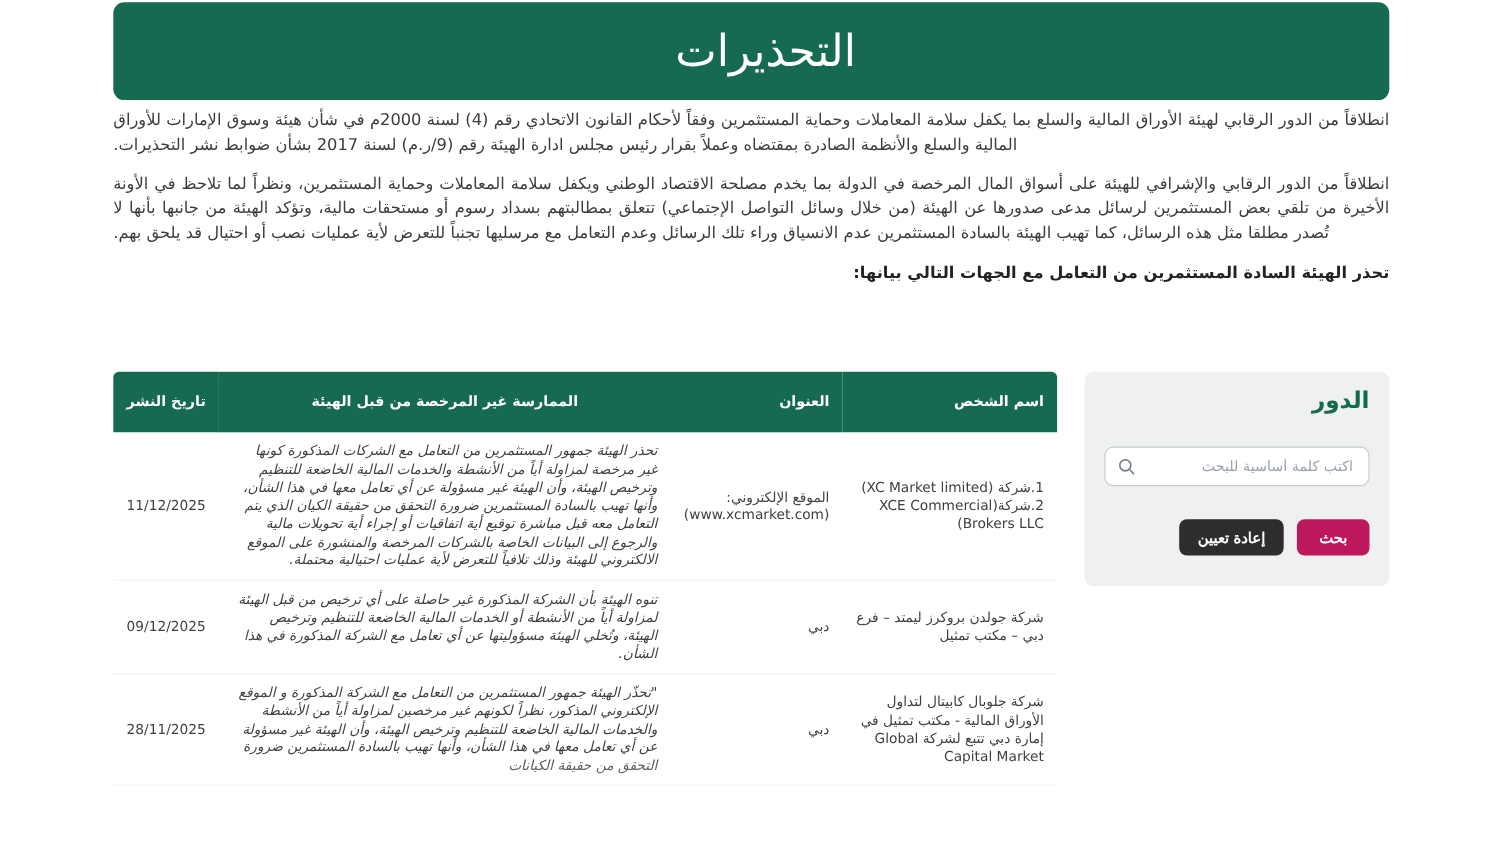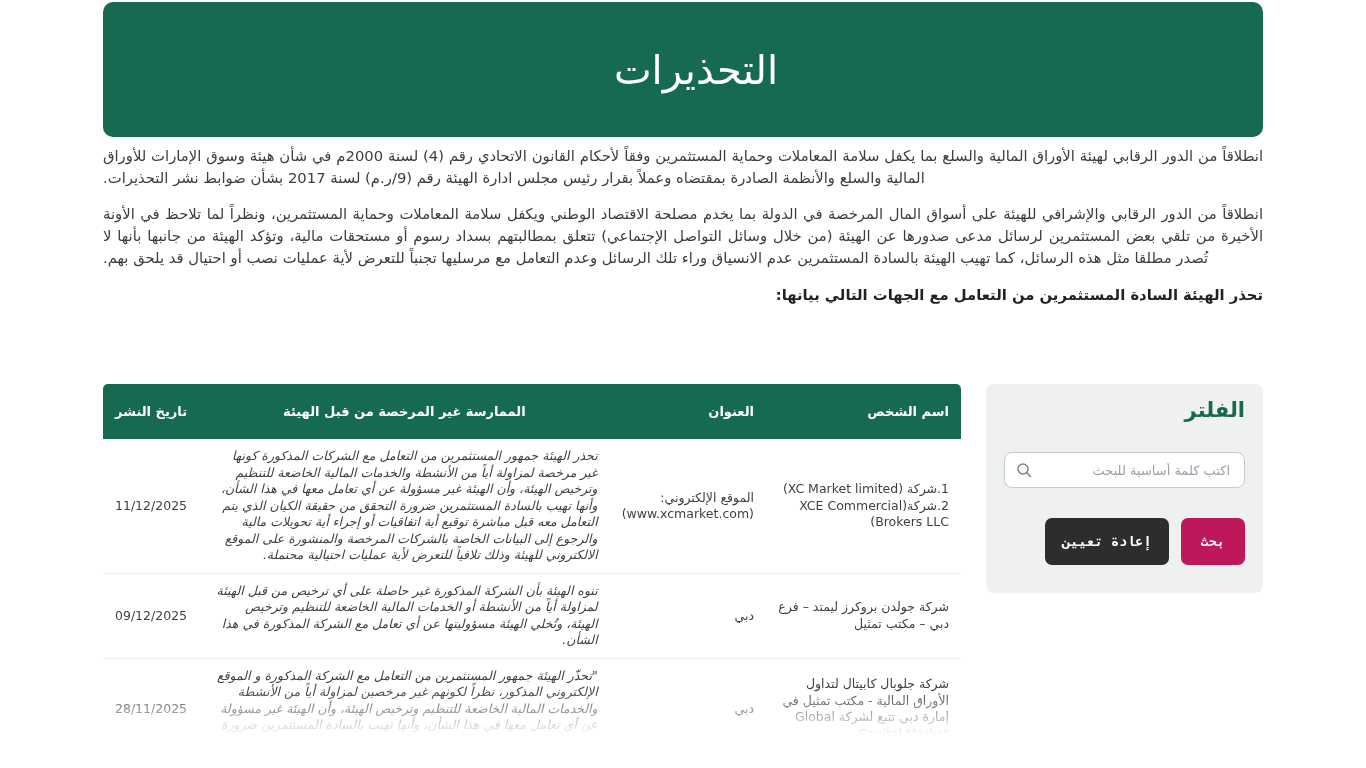--- a/index.html
+++ b/index.html
@@ -8,21 +8,21 @@
     background: #ffffff;
     font-family: "DejaVu Sans", "Liberation Sans", sans-serif;
     direction: rtl;
     position: relative;
   }
   .container { width: 1160px; margin: 0 auto; }
 
   
   .banner {
     margin-top: 2px;
-    height: 135px;
+    height: 89px;
     background: #176a52;
     border-radius: 10px;
     display: flex;
     align-items: center;
     justify-content: center;
     padding-left: 26px;
   }
   .banner h1 {
     color: #ffffff;
     font-size: 40px;
@@ -79,27 +79,27 @@
     left: 12px;
     top: 50%;
     transform: translateY(-50%);
     width: 16px;
     height: 16px;
     display: block;
   }
   .filter-buttons { display: flex; gap: 12px; margin-top: 30px; }
   .btn {
     border: none;
-    height: 47px;
+    height: 33px;
     border-radius: 7px;
     font-size: 13.5px;
     font-weight: 700;
     color: #ffffff;
     cursor: pointer;
-    font-family: Liberation Mono, monospace;
+    font-family: Liberation Sans, sans-serif;
   }
   .btn-search { background: #be185d; padding: 0 20px; }
   .btn-reset  { background: #2b2d2e; padding: 0 17px; }
 
   
   .table-wrap { flex: 1 1 auto; }
   table.warnings {
     width: 100%;
     border-collapse: collapse;
     font-size: 12.5px;
@@ -151,21 +151,21 @@
 
   <div class="intro">
     <p class="justify-left">انطلاقاً من الدور الرقابي لهيئة الأوراق المالية والسلع بما يكفل سلامة المعاملات وحماية المستثمرين وفقاً لأحكام القانون الاتحادي رقم (4) لسنة 2000م في شأن هيئة وسوق الإمارات للأوراق المالية والسلع والأنظمة الصادرة بمقتضاه وعملاً بقرار رئيس مجلس ادارة الهيئة رقم (9/ر.م) لسنة 2017 بشأن ضوابط نشر التحذيرات.</p>
     <p class="justify-left">انطلاقاً من الدور الرقابي والإشرافي للهيئة على أسواق المال المرخصة في الدولة بما يخدم مصلحة الاقتصاد الوطني ويكفل سلامة المعاملات وحماية المستثمرين، ونظراً لما تلاحظ في الأونة الأخيرة من تلقي بعض المستثمرين لرسائل مدعى صدورها عن الهيئة (من خلال وسائل التواصل الإجتماعي) تتعلق بمطالبتهم بسداد رسوم أو مستحقات مالية، وتؤكد الهيئة من جانبها بأنها لا تُصدر مطلقا مثل هذه الرسائل، كما تهيب الهيئة بالسادة المستثمرين عدم الانسياق وراء تلك الرسائل وعدم التعامل مع مرسليها تجنباً للتعرض لأية عمليات نصب أو احتيال قد يلحق بهم.</p>
     <p class="bold p4">تحذر الهيئة السادة المستثمرين من التعامل مع الجهات التالي بيانها:</p>
   </div>
 
   <div class="content-row">
 
     <div class="filter-panel">
-      <div class="filter-title">الفلتر</div>
+      <div class="filter-title">الدور</div>
       <div class="search-wrap">
         <input type="text" placeholder="اكتب كلمة أساسية للبحث" style="">
         <svg class="search-icon" viewBox="0 0 16 16" fill="none">
           <circle cx="7" cy="7" r="5" stroke="#7a8289" stroke-width="1.5"></circle>
           <line x1="10.8" y1="10.8" x2="14.5" y2="14.5" stroke="#7a8289" stroke-width="1.5" stroke-linecap="round"></line>
         </svg>
       </div>
       <div class="filter-buttons">
         <button class="btn btn-search">بحث</button>
         <button class="btn btn-reset">إعادة تعيين</button>

